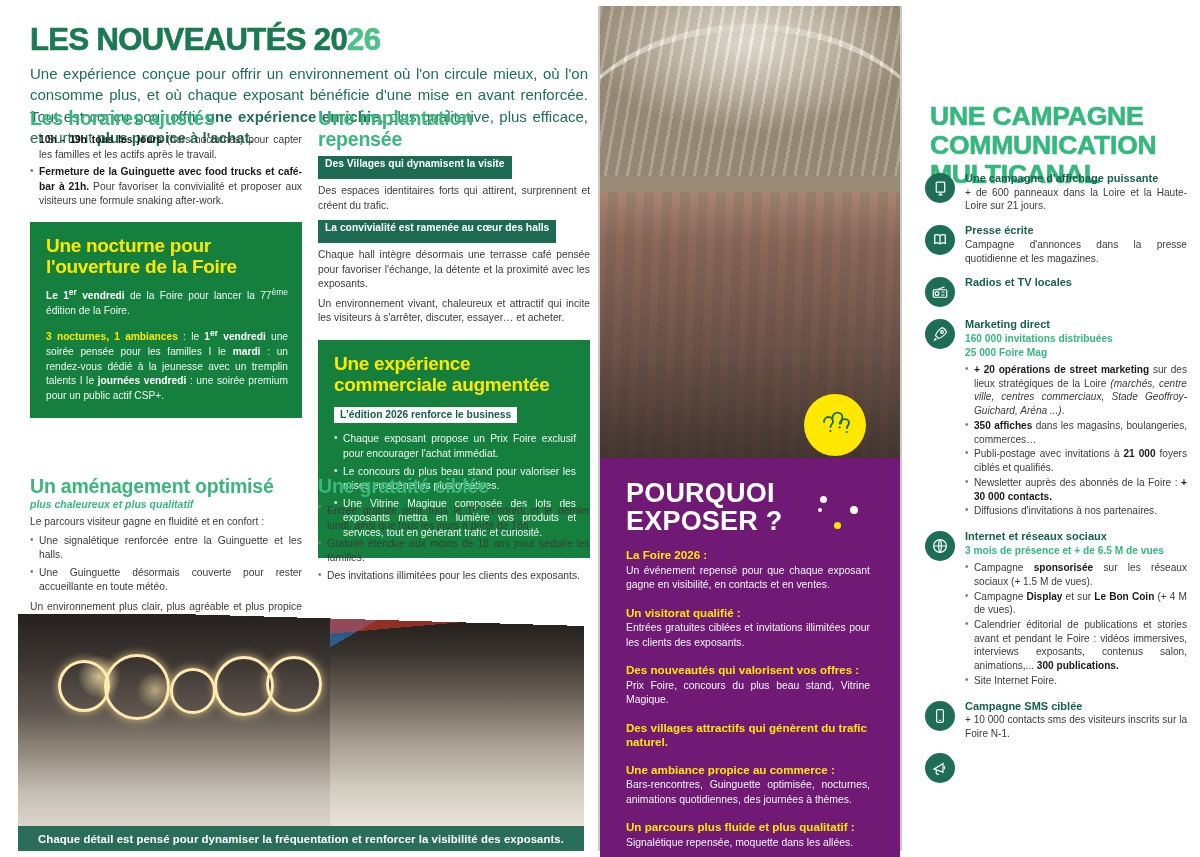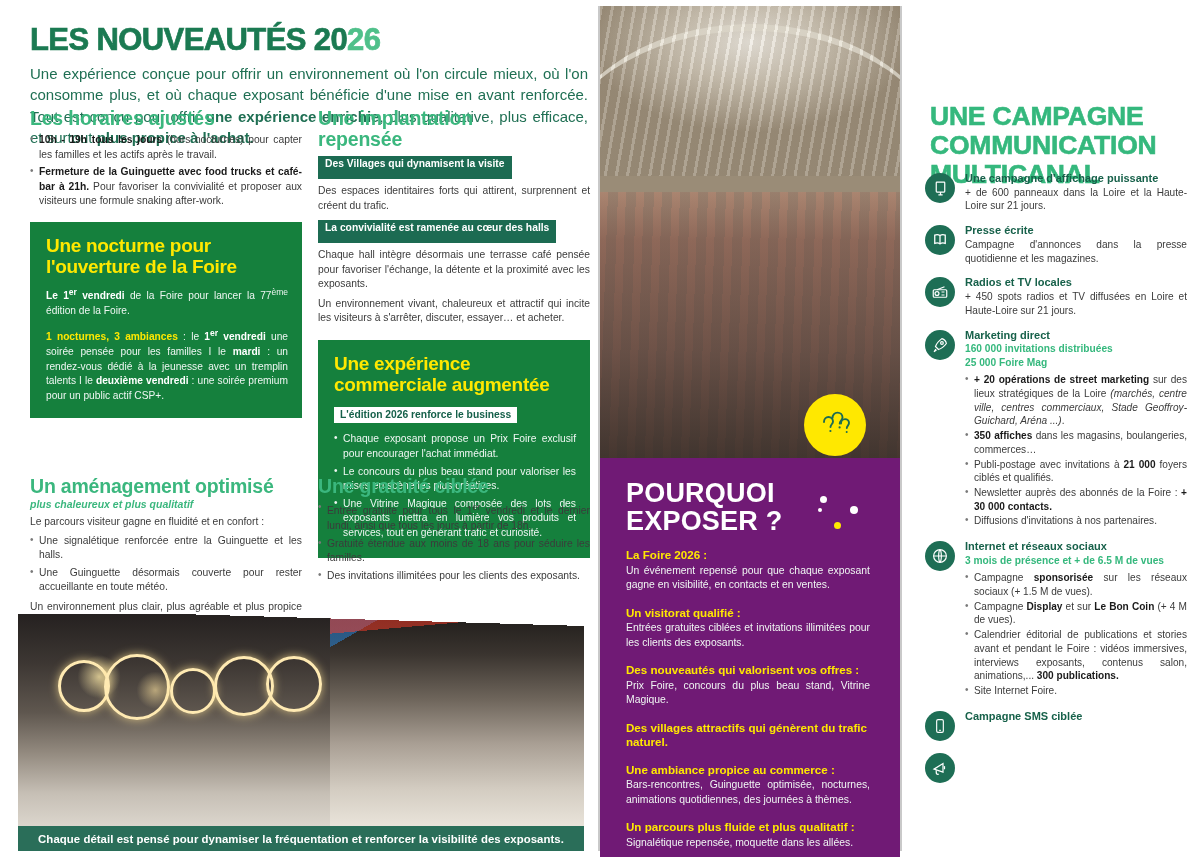--- a/index.html
+++ b/index.html
@@ -194,21 +194,21 @@
     <div class="lc1">
       <h3 class="sec">Les horaires ajustés</h3>
       <ul class="bul">
         <li><b>10h - 19h tous les jours</b> (hors nocturnes) pour capter les familles et les actifs après le travail.</li>
         <li><b>Fermeture de la Guinguette avec food trucks et café-bar à 21h.</b> Pour favoriser la convivialité et proposer aux visiteurs une formule snaking after-work.</li>
       </ul>
 
       <div class="greenbox" style="margin-top:13px;">
         <h4>Une nocturne pour<br>l'ouverture de la Foire</h4>
         <p><b>Le 1<sup>er</sup> vendredi</b> de la Foire pour lancer la 77<sup>ème</sup> édition de la Foire.</p>
-        <p><span class="yel">1 nocturnes, 3 ambiances</span> : le <b>1<sup>er</sup> vendredi</b> une soirée pensée pour les familles I le <b>mardi</b> : un rendez-vous dédié à la jeunesse avec un tremplin talents I le <b>deuxième vendredi</b> : une soirée premium pour un public actif CSP+.</p>
+        <p><span class="yel">3 nocturnes, 1 ambiances</span> : le <b>1<sup>er</sup> vendredi</b> une soirée pensée pour les familles I le <b>mardi</b> : un rendez-vous dédié à la jeunesse avec un tremplin talents I le <b>journées vendredi</b> : une soirée premium pour un public actif CSP+.</p>
       </div>
     </div>
 
     <div class="lc2">
       <h3 class="sec">Une implantation<br>repensée</h3>
       <div class="tag-dark">Des Villages qui dynamisent la visite</div>
       <div class="body-txt" style="margin-top:1px;">Des espaces identitaires forts qui attirent, surprennent et créent du trafic.</div>
       <div class="tag-dark">La convivialité est ramenée au cœur des halls</div>
       <div class="body-txt" style="margin-top:1px;">Chaque hall intègre désormais une terrasse café pensée pour favoriser l'échange, la détente et la proximité avec les exposants.</div>
       <div class="body-txt">Un environnement vivant, chaleureux et attractif qui incite les visiteurs à s'arrêter, discuter, essayer… et acheter.</div>
@@ -353,21 +353,20 @@
       <div class="item">
         <div class="ic">
           <svg width="18" height="18" viewBox="0 0 24 24" fill="none" stroke="#ffffff" stroke-width="1.6">
             <rect x="3" y="9" width="18" height="10" rx="1.4"></rect>
               <circle cx="8" cy="14" r="2.6"></circle>
               <path d="M14 12h4M14 16h4M8 9 18 5"></path>
           </svg>
         </div>
         <div class="itxt">
           <div class="ih">Radios et TV locales</div>
-          <div class="ip">+ 450 spots radios et TV diffusées en Loire et Haute-Loire sur 21 jours.</div>
         </div>
       </div>
 
       <div class="item">
         <div class="ic">
           <svg width="18" height="18" viewBox="0 0 24 24" fill="none" stroke="#ffffff" stroke-width="1.6">
             <path d="M14.5 3.5c3 1 5.5 3.5 6 6.5-3 4-7 7-10.5 8L6 14C7 10.5 10.5 6.5 14.5 3.5z"></path>
             <circle cx="14.6" cy="9.4" r="1.8"></circle>
               <path d="M6.5 17.5 4 21l3.5-2.5"></path>
           </svg>
@@ -406,20 +405,21 @@
 
       <div class="item">
         <div class="ic">
           <svg width="16" height="16" viewBox="0 0 24 24" fill="none" stroke="#ffffff" stroke-width="1.7">
             <rect x="7" y="2.5" width="10" height="19" rx="2"></rect>
               <path d="M10.8 18.6h2.4"></path>
           </svg>
         </div>
         <div class="itxt">
           <div class="ih">Campagne SMS ciblée</div>
+          <div class="ip">+ 10 000 contacts sms des visiteurs inscrits sur la Foire N-1.</div>
         </div>
       </div>
 
       <div class="item">
         <div class="ic">
           <svg width="18" height="18" viewBox="0 0 24 24" fill="none" stroke="#ffffff" stroke-width="1.6">
             <path d="M4 13.5 16 6v11.5L4 13.5z"></path>
               <path d="M7 15v3.5a2 2 0 0 0 3.4 1.3"></path>
               <path d="M18 9.5v4.2"></path>
           </svg>

